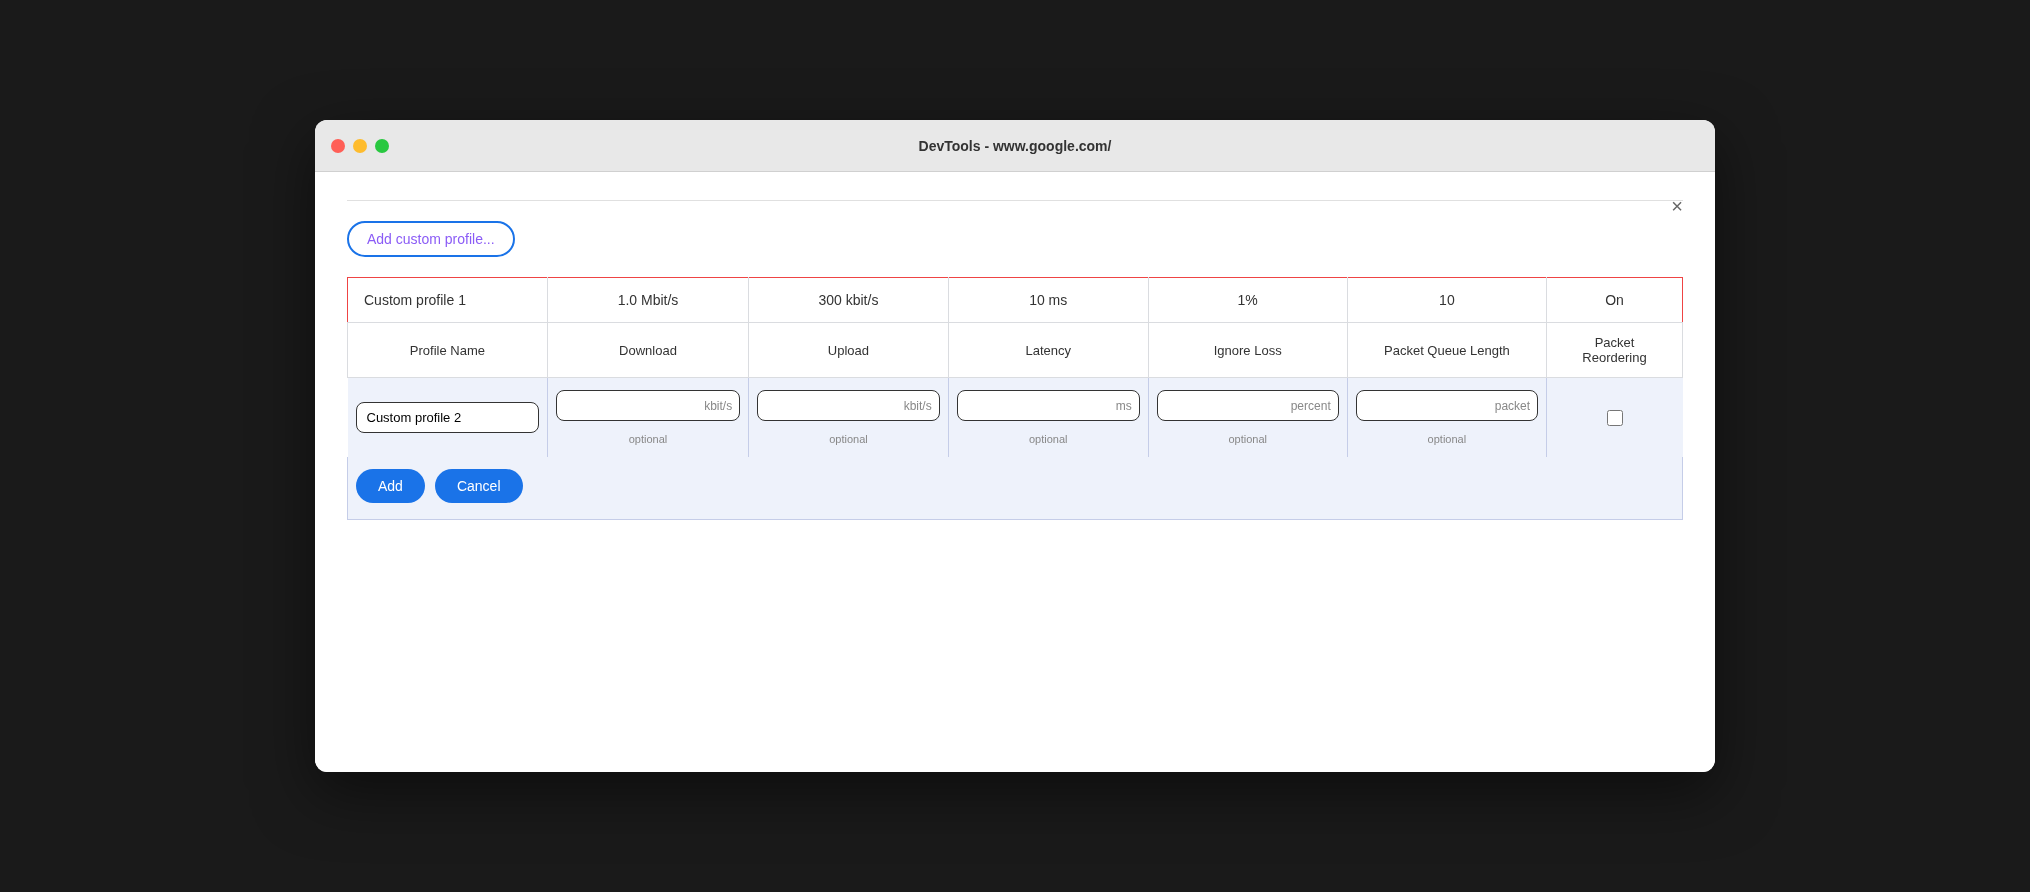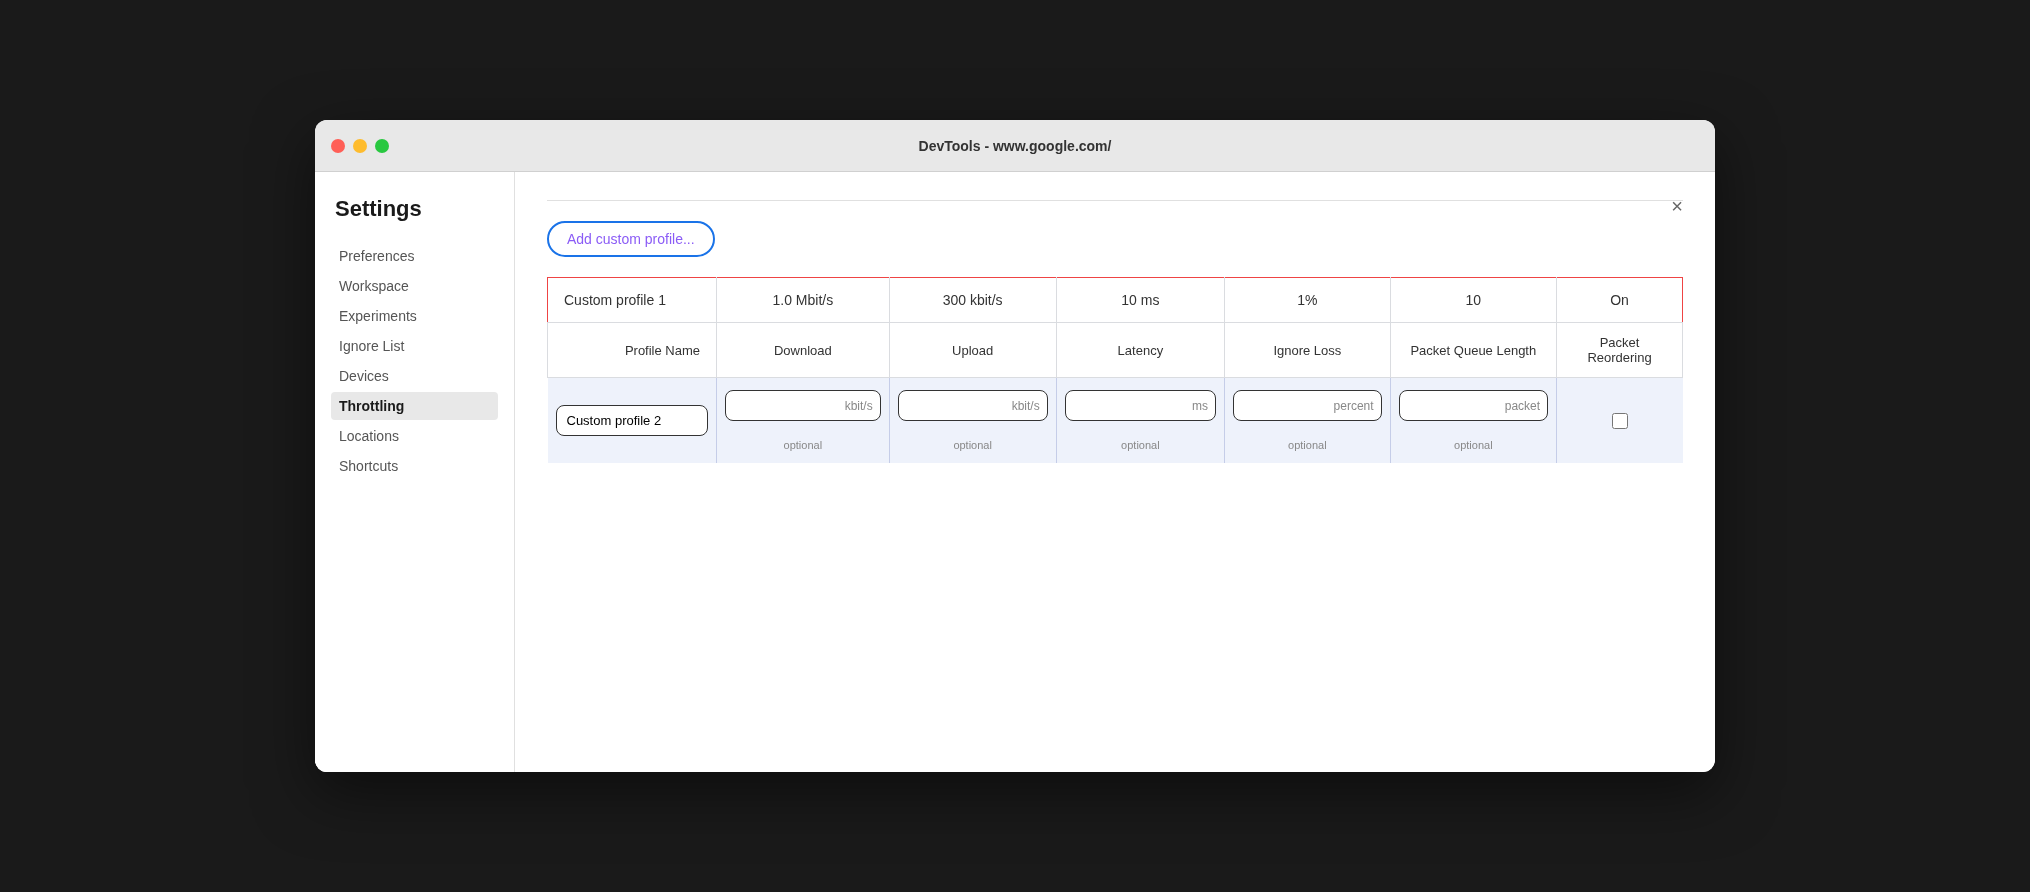--- a/index.html
+++ b/index.html
@@ -167,38 +167,38 @@
       padding: 12px 16px;
       font-size: 13px;
       color: #333;
       text-align: center;
       border: 1px solid #dadce0;
       font-weight: 500;
       background: white;
     }
 
     .header-row th:first-child {
-      text-align: right;
+      text-align: center;
     }
 
     .new-profile-row td {
       padding: 12px 8px;
       border-right: 1px solid #c5cde8;
       background: #eef2fb;
     }
 
     .new-profile-row td:last-child {
       border-right: none;
     }
 
     .input-with-hint {
       display: flex;
       flex-direction: column;
       align-items: center;
-      gap: 18px;
+      gap: 12px;
     }
 
     .profile-input {
       border: 1.5px solid #333;
       border-radius: 8px;
       padding: 7px 10px;
       font-size: 13px;
       width: 100%;
       outline: none;
       background: white;
@@ -272,31 +272,20 @@
     <div class="traffic-lights">
       <div class="traffic-light close"></div>
       <div class="traffic-light minimize"></div>
       <div class="traffic-light maximize"></div>
     </div>
     <span class="titlebar-title">DevTools - www.google.com/</span>
   </div>
 
   <div class="window-content">
 
-    <div class="sidebar">
-      <div class="sidebar-title">Settings</div>
-      <div class="sidebar-item">Preferences</div>
-      <div class="sidebar-item">Workspace</div>
-      <div class="sidebar-item">Experiments</div>
-      <div class="sidebar-item">Ignore List</div>
-      <div class="sidebar-item">Devices</div>
-      <div class="sidebar-item active">Throttling</div>
-      <div class="sidebar-item">Locations</div>
-      <div class="sidebar-item">Shortcuts</div>
-    </div>
 
     <div class="main-content">
       <button class="close-button">×</button>
 
       <div class="divider"></div>
 
       <button class="add-profile-btn">Add custom profile...</button>
 
       <table>
 
@@ -370,17 +359,25 @@
                 <span class="input-hint">optional</span>
               </div>
             </td>
             <td>
               <div class="checkbox-cell">
                 <input type="checkbox" class="profile-checkbox" style="">
               </div>
             </td>
           </tr>
 
+          <tr>
+            <td colspan="7" style="background:#eef2fb; padding: 12px 8px 16px 8px; border: 1px solid #c5cde8; border-top: none;">
+              <div style="display:flex; gap:10px;">
+                <button class="btn-add">Add</button>
+                <button class="btn-cancel">Cancel</button>
+              </div>
+            </td>
+          </tr>
         </tbody>
       </table>
     </div>
   </div>
 </div>
 
 </body></html>

